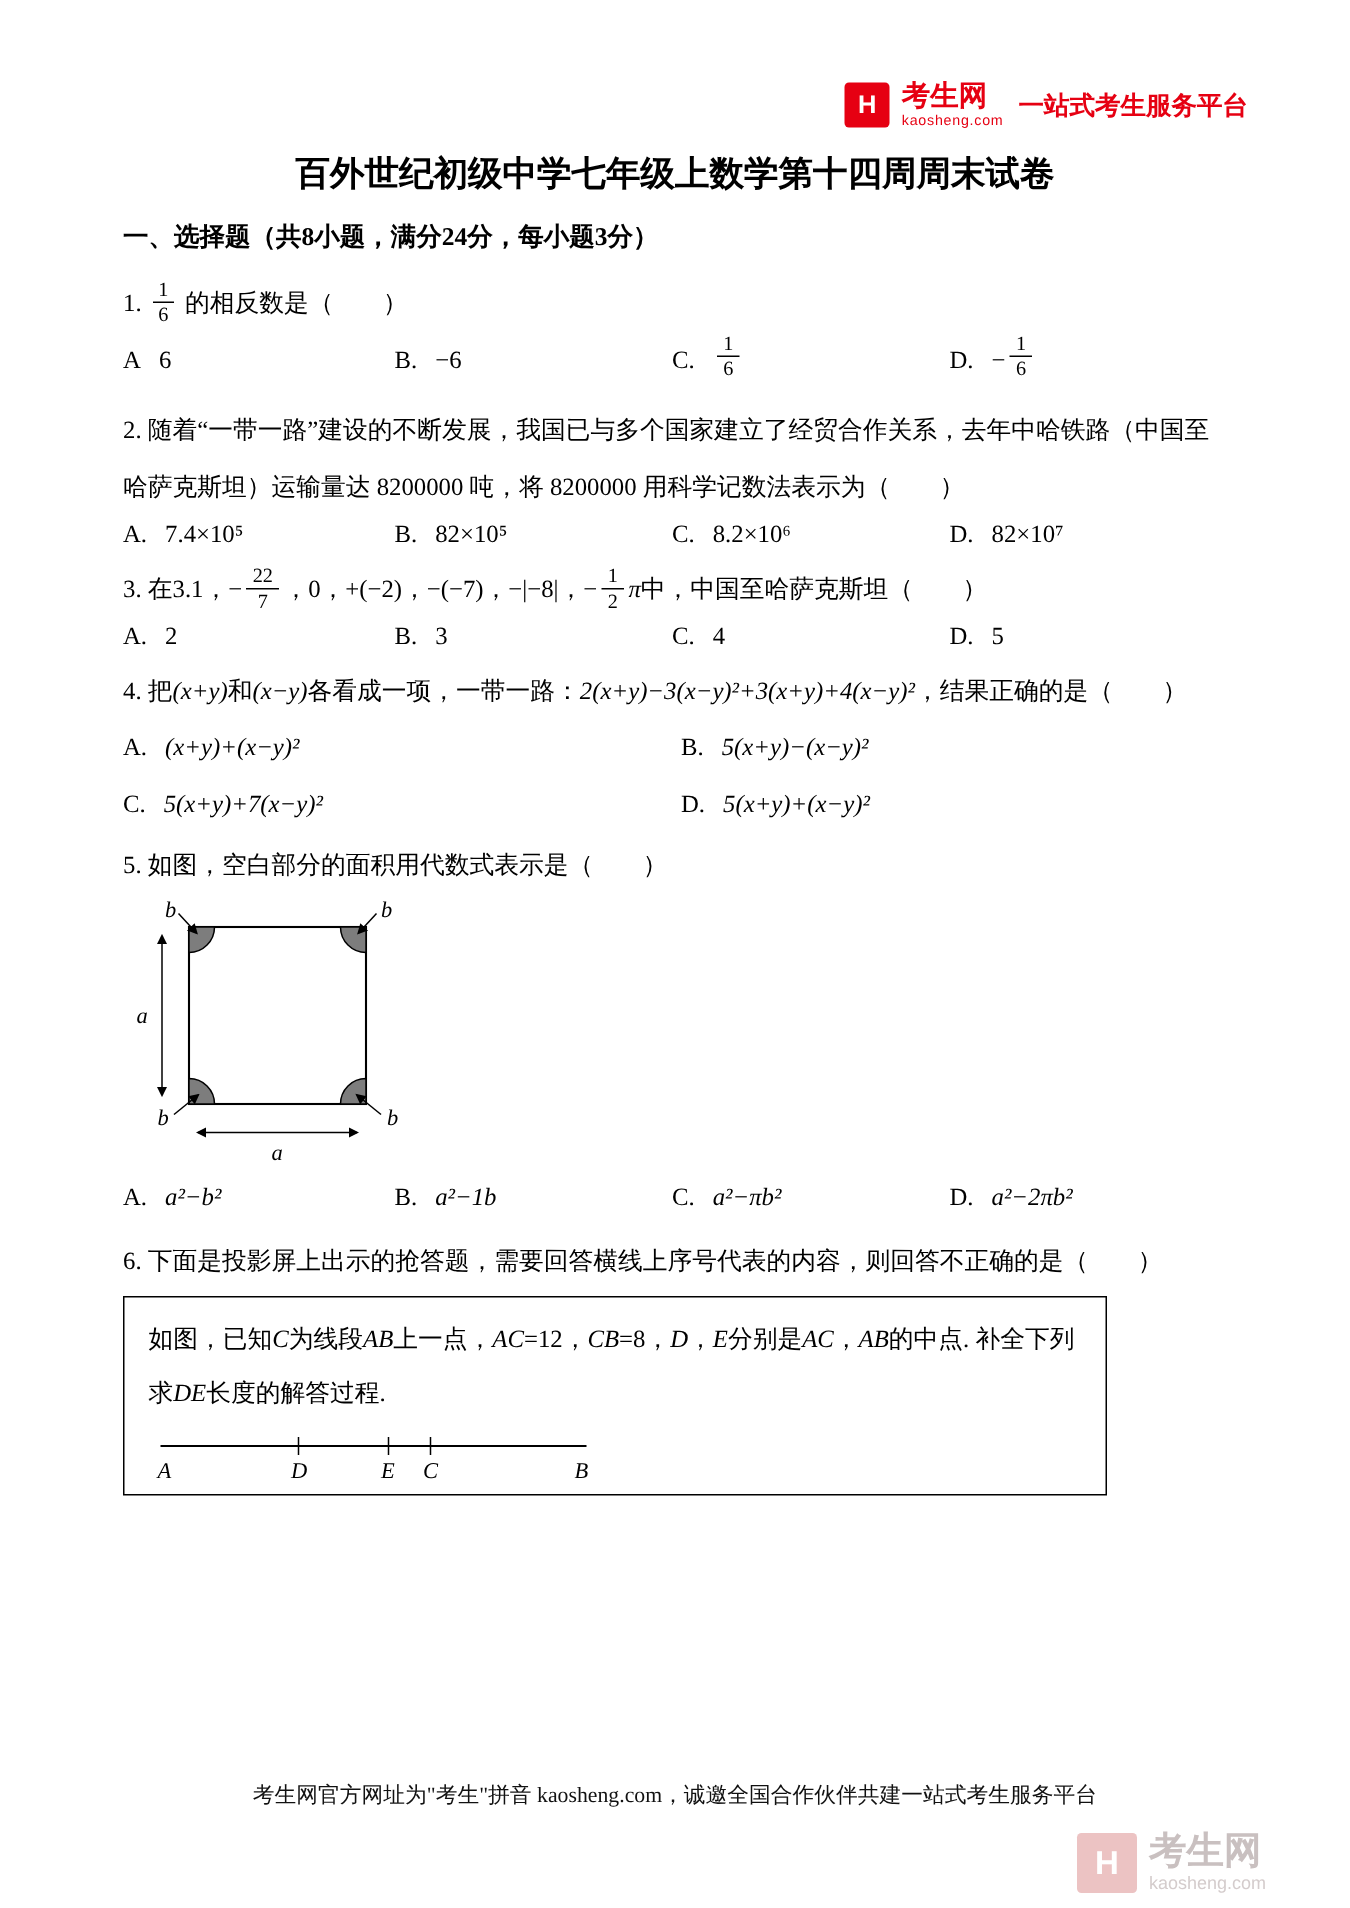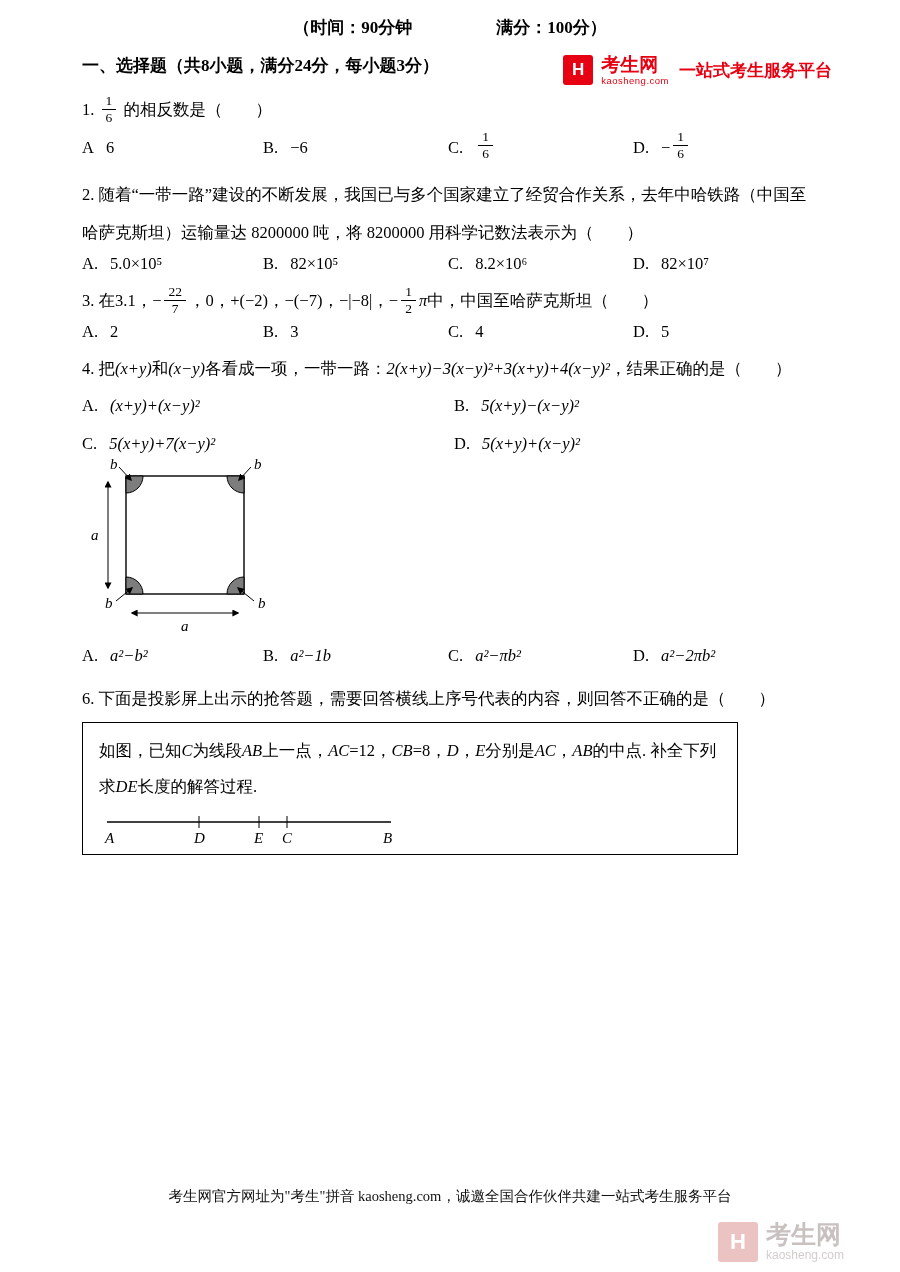--- a/index.html
+++ b/index.html
@@ -58,25 +58,22 @@
     </div>
     <div class="brand-col">
       <span class="brand-name">考生网</span>
       <span class="brand-domain">kaosheng.com</span>
     </div>
     <span class="brand-tagline">一站式考生服务平台</span>
   </header>
 
   <div class="content">
 
-
-    <div class="meta">
-      <span>（时间：90分钟</span>
-      <span>满分：100分）</span>
-    </div>
+    <h1 class="title">百外世纪初级中学七年级上数学第十四周周末试卷</h1>
+
 
     <h2 class="section">一、选择题（共8小题，满分24分，每小题3分）</h2>
 
     <div>
       <p class="stem"><span>1. </span><span class="frac">
             <span class="fnum">1</span>
             <span class="fden">6</span>
           </span><span> 的相反数是（　　）</span></p>
       <div class="options-grid">
         <div class="opt">
@@ -112,21 +109,21 @@
         </div>
       </div>
     </div>
 
     <div>
       <p class="stem" style="margin-top:12px"><span>2. 随着“一带一路”建设的不断发展，我国已与多个国家建立了经贸合作关系，去年中哈铁路（中国至哈萨克斯坦）运输量达 8200000 吨，将 8200000 用科学记数法表示为（　　）</span></p>
       <div class="options-grid">
         <div class="opt">
           <span class="opt-label">A.</span>
           <span class="opt-body">
-              <span>5.0×10⁵</span>
+              <span>7.4×10⁵</span>
             </span>
         </div>
         <div class="opt">
           <span class="opt-label">B.</span>
           <span class="opt-body">
               <span>82×10⁵</span>
             </span>
         </div>
         <div class="opt">
           <span class="opt-label">C.</span>
@@ -203,20 +200,21 @@
         <div class="opt">
           <span class="opt-label">D.</span>
           <span class="opt-body">
               <span class="mi">5(x+y)+(x−y)²</span>
             </span>
         </div>
       </div>
     </div>
 
     <div>
+      <p class="stem" style="margin-top:12px"><span>5. 如图，空白部分的面积用代数式表示是（　　）</span></p>
 
       <svg class="fig5" viewBox="0 0 200 176" width="200" height="176">
         <defs>
           <marker id="arr" viewBox="0 0 10 10" markerWidth="7" markerHeight="7" refX="8" refY="5" orient="auto-start-reverse">
             <path d="M0,0 L10,5 L0,10 Z" fill="#000"></path>
           </marker>
         </defs>
         <rect x="40" y="18" width="118" height="118" fill="none" stroke="#000" stroke-width="1.4"></rect>
         <path d="M 40 35 A 17 17 0 0 0 57 18 L 40 18 Z" fill="#7d7d7d" stroke="#000"></path>
         <path d="M 141 18 A 17 17 0 0 0 158 35 L 158 18 Z" fill="#7d7d7d" stroke="#000"></path>

